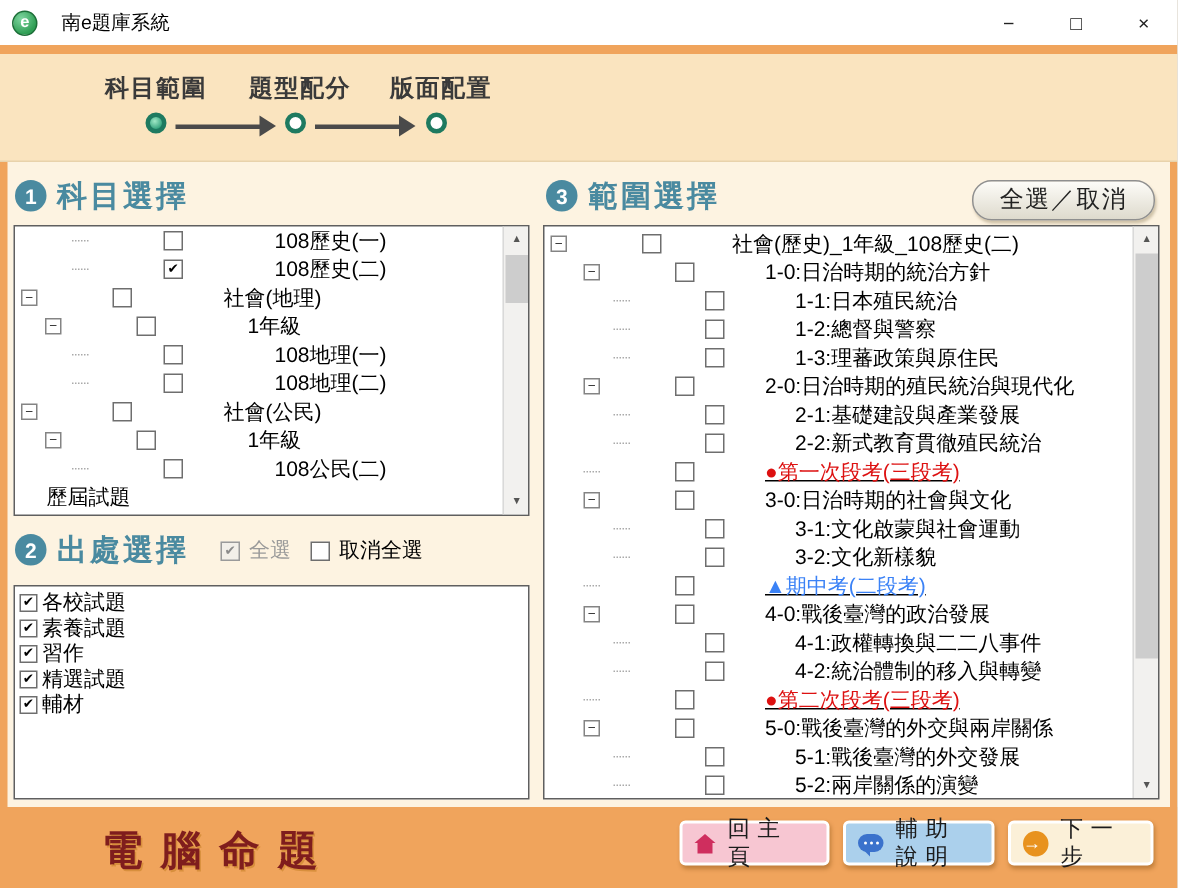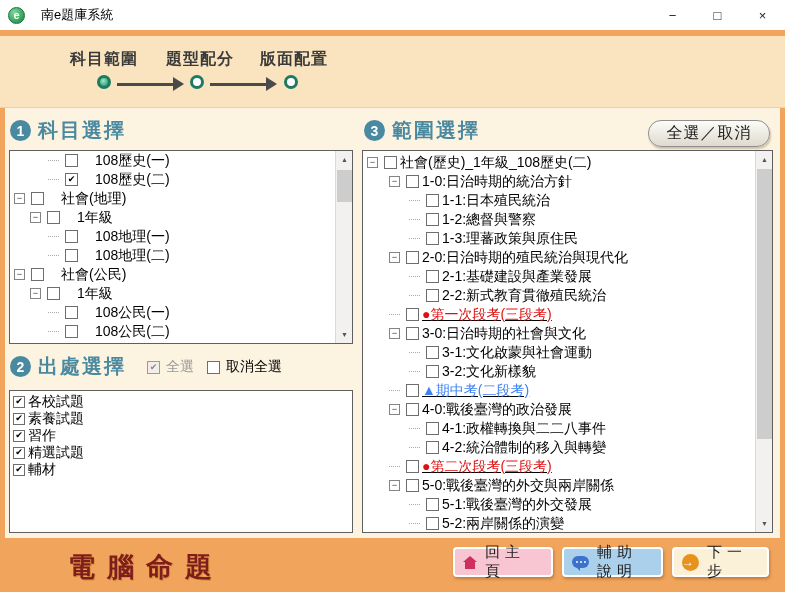--- a/index.html
+++ b/index.html
@@ -28,21 +28,21 @@
 
   
   .sec-head { position:absolute; display:flex; align-items:center; }
   .sec-num { width:21px; height:21px; border-radius:50%; background:#4a8aa0; color:#fff; font-size:14px; font-weight:bold; display:flex; align-items:center; justify-content:center; flex:none; }
   .sec-title { margin-left:7px; color:#4a8aa0; font-size:20px; font-weight:bold; letter-spacing:2px; }
 
   
   .wbox { position:absolute; background:#ffffff; border:1px solid #5f5f5f; overflow:hidden; }
 
   
-  .trow { height:19px; display:flex; align-items:center; white-space:nowrap; font-size:14px; color:#000; }
+  .trow { height:19px; display:flex; align-items:center; white-space:nowrap; font-size:14px; color:#000;gap:44px; }
   .ebox { width:11px; height:11px; border:1px solid #848484; background:#fff; display:inline-flex; align-items:center; justify-content:center; font-size:9px; line-height:1; color:#333; flex:none; margin-right:6px; }
   .cb { width:13px; height:13px; border:1px solid #6e6e6e; background:#fff; display:inline-flex; align-items:center; justify-content:center; font-size:9px; line-height:1; color:#000; flex:none; }
   .stub { width:11px; height:1px; border-top:1px dotted #aaa; flex:none; margin-right:6px; }
   .ltree .lbl { margin-left:17px; }
   .rtree .lbl { margin-left:3px; }
   .ltree .lv1 { padding-left:4px; }
   .ltree .lv2 { padding-left:20px; }
   .ltree .lv3 { padding-left:38px; }
   .rtree .lv0 { padding-left:4px; }
   .rtree .lv1 { padding-left:26px; }
@@ -166,25 +166,20 @@
         <span class="lbl">社會(公民)</span>
       </div>
     <div class="trow lv2">
         <span class="ebox">−</span>
         <span class="cb"></span>
         <span class="lbl">1年級</span>
       </div>
     <div class="trow lv3">
         <span class="stub"></span>
         <span class="cb"></span>
-        <span class="lbl">108公民(一)</span>
-      </div>
-    <div class="trow lv3">
-        <span class="stub"></span>
-        <span class="cb"></span>
         <span class="lbl">108公民(二)</span>
       </div>
     <div class="trow lv1">
         <span class="lbl">歷屆試題</span>
       </div>
     <div class="sb">
       <div class="sb-btn" style="top:0">▲</div>
       <div class="sb-thumb" style="top:19px; height:32px"></div>
       <div class="sb-btn" style="bottom:0">▼</div>
     </div>

